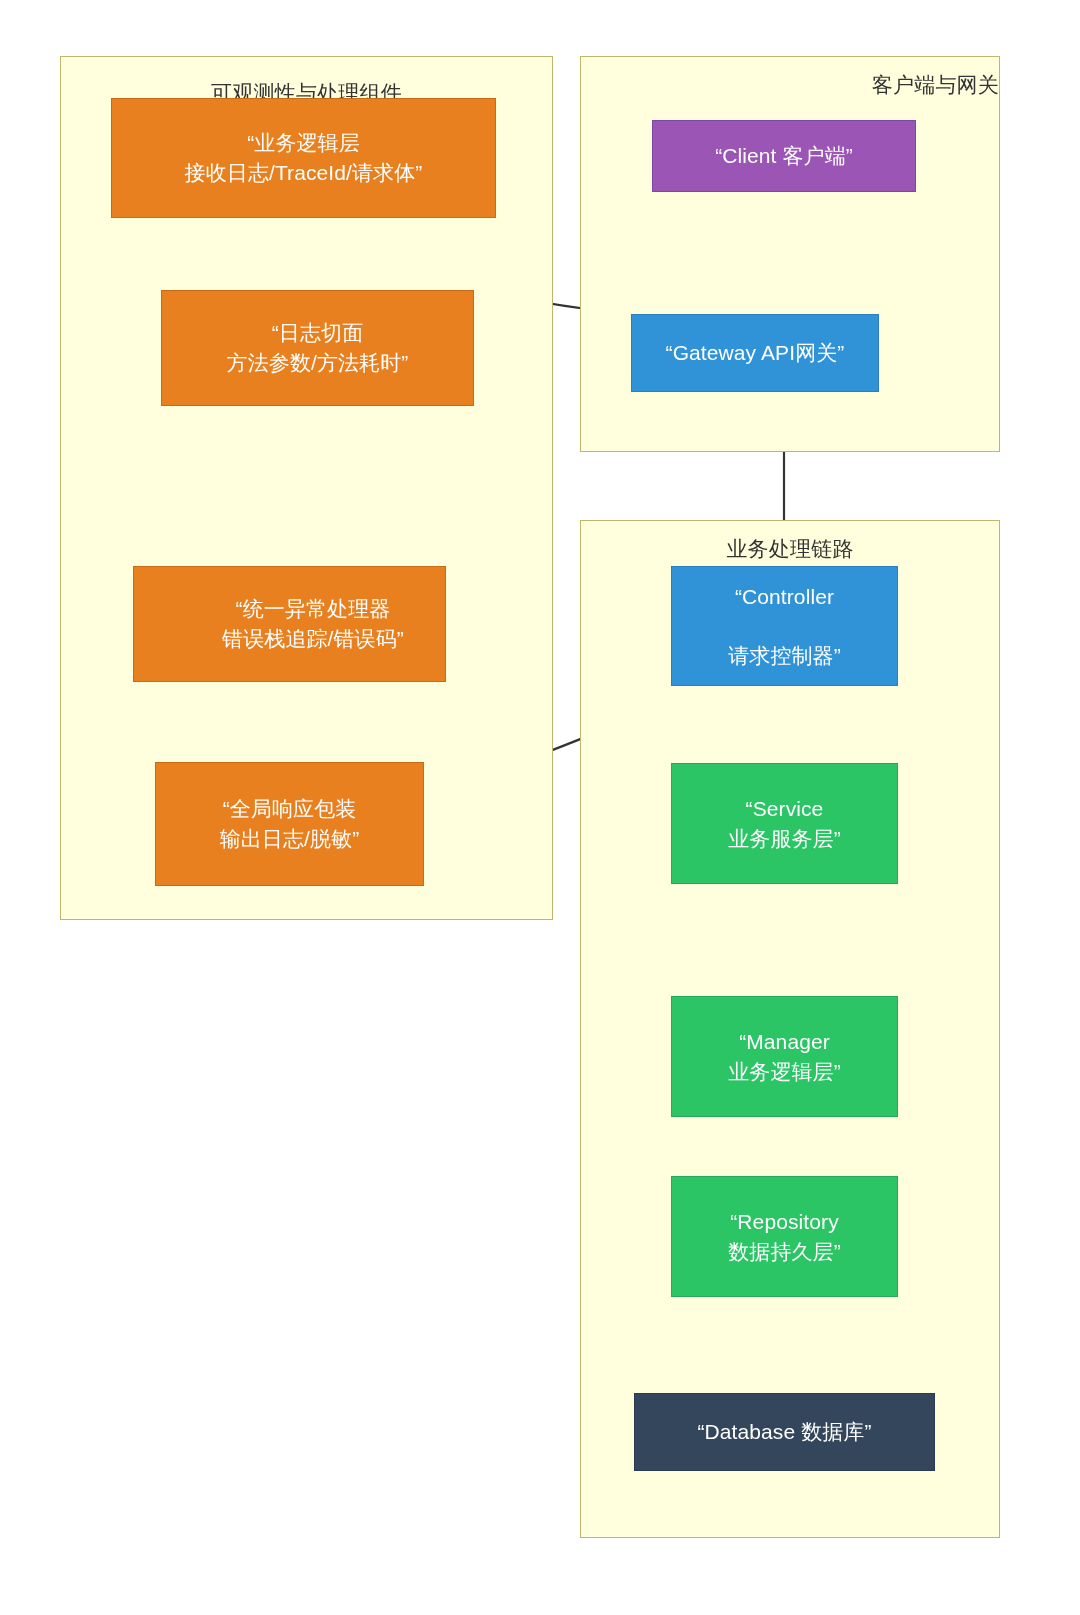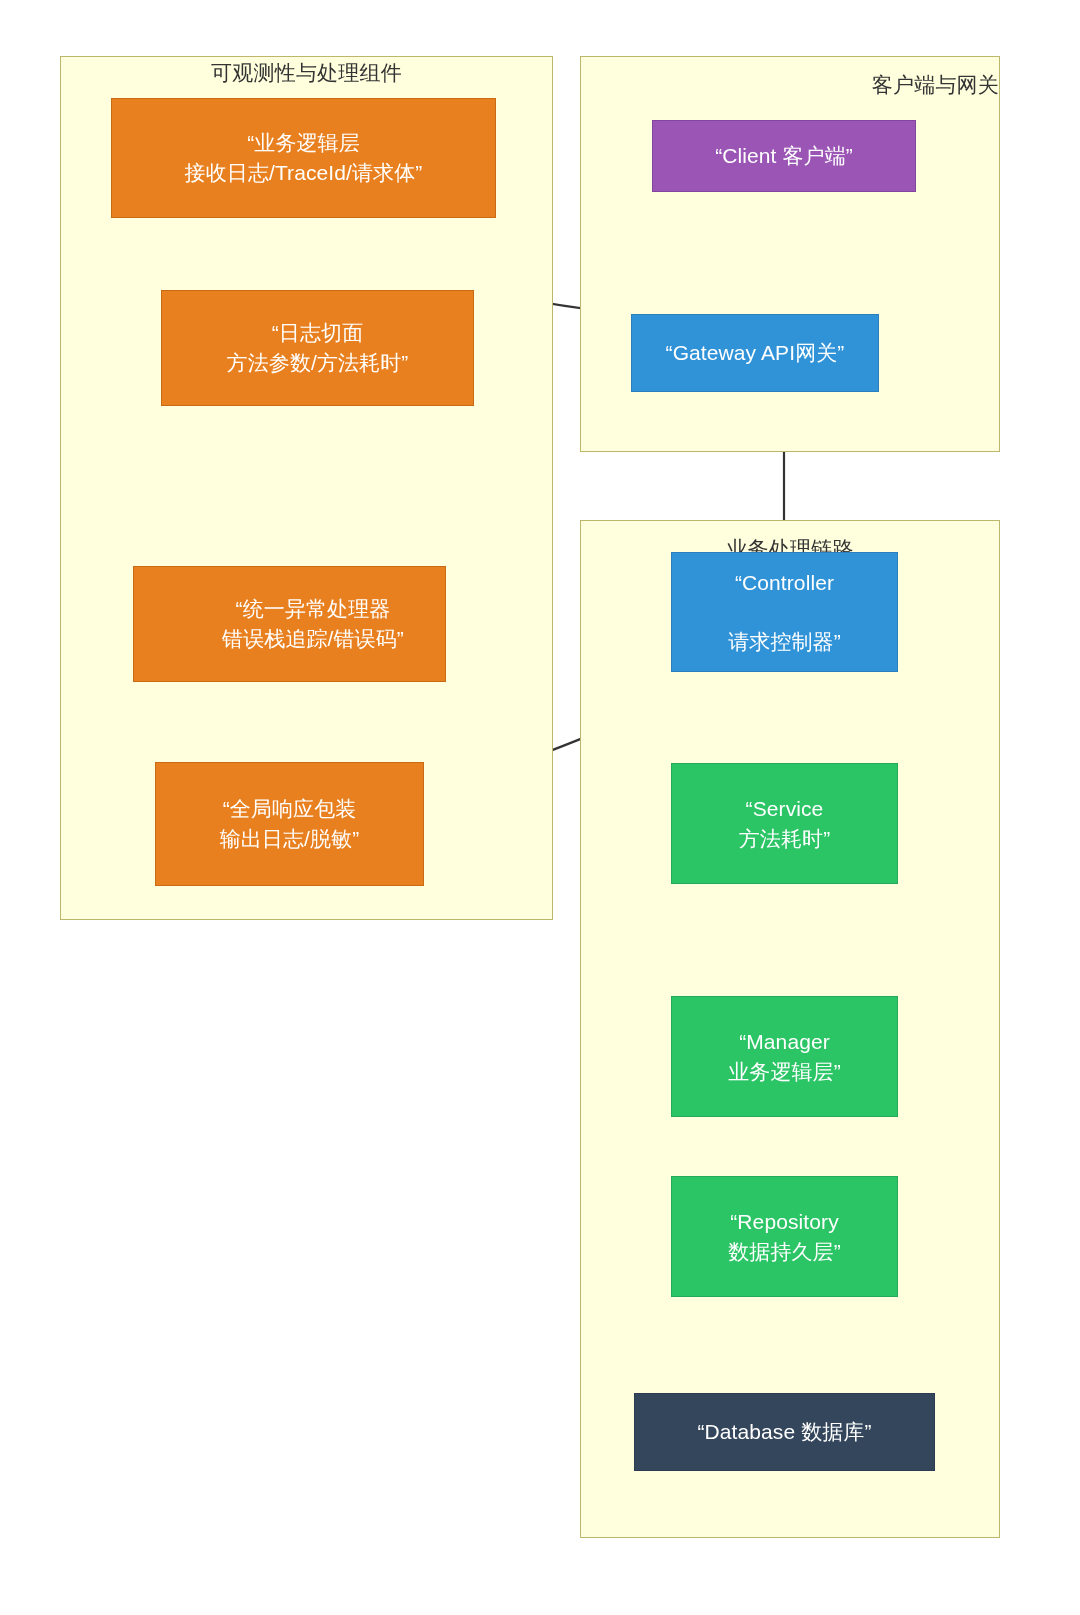--- a/index.html
+++ b/index.html
@@ -114,21 +114,21 @@
 
       <path stroke-dasharray="3.5,6" d="M 840,1189 C 852,1168 848,1140 836,1122"></path>
 
       <path d="M 730,1313 C 716,1345 728,1375 742,1390"></path>
 
       <path stroke-dasharray="3.5,6" d="M 840,1390 C 854,1372 848,1342 836,1320"></path>
     </g>
   </svg>
 
   <div class="subgraph" style="left:60px; top:56px; width:493px; height:864px;">
-    <div class="subgraph-title" style="top:2px;">可观测性与处理组件</div>
+    <div class="subgraph-title" style="top:22px;">可观测性与处理组件</div>
   </div>
 
   <div class="subgraph" style="left:580px; top:56px; width:420px; height:396px;">
     <div class="subgraph-title" style="top:14px;text-align:right;">客户端与网关</div>
   </div>
 
   <div class="subgraph" style="left:580px; top:520px; width:420px; height:1018px;">
     <div class="subgraph-title" style="top:14px;">业务处理链路</div>
   </div>
 
@@ -153,28 +153,28 @@
   </div>
 
   <div class="node n-purple" style="left:652px; top:120px; width:264px; height:72px;">
     <span class="line">“Client 客户端”</span>
   </div>
 
   <div class="node n-blue" style="left:631px; top:314px; width:248px; height:78px;">
     <span class="line">“Gateway API网关”</span>
   </div>
 
-  <div class="node n-blue" style="left:671px; top:552px; width:227px; height:120px;gap:29px;">
+  <div class="node n-blue" style="left:671px; top:566px; width:227px; height:120px;gap:29px;">
     <span class="line">“Controller</span>
     <span class="line">请求控制器”</span>
   </div>
 
   <div class="node n-green" style="left:671px; top:763px; width:227px; height:121px;">
     <span class="line">“Service</span>
-    <span class="line">方法耗时”</span>
+    <span class="line">业务服务层”</span>
   </div>
 
   <div class="node n-green" style="left:671px; top:996px; width:227px; height:121px;">
     <span class="line">“Manager</span>
     <span class="line">业务逻辑层”</span>
   </div>
 
   <div class="node n-green" style="left:671px; top:1176px; width:227px; height:121px;">
     <span class="line">“Repository</span>
     <span class="line">数据持久层”</span>

